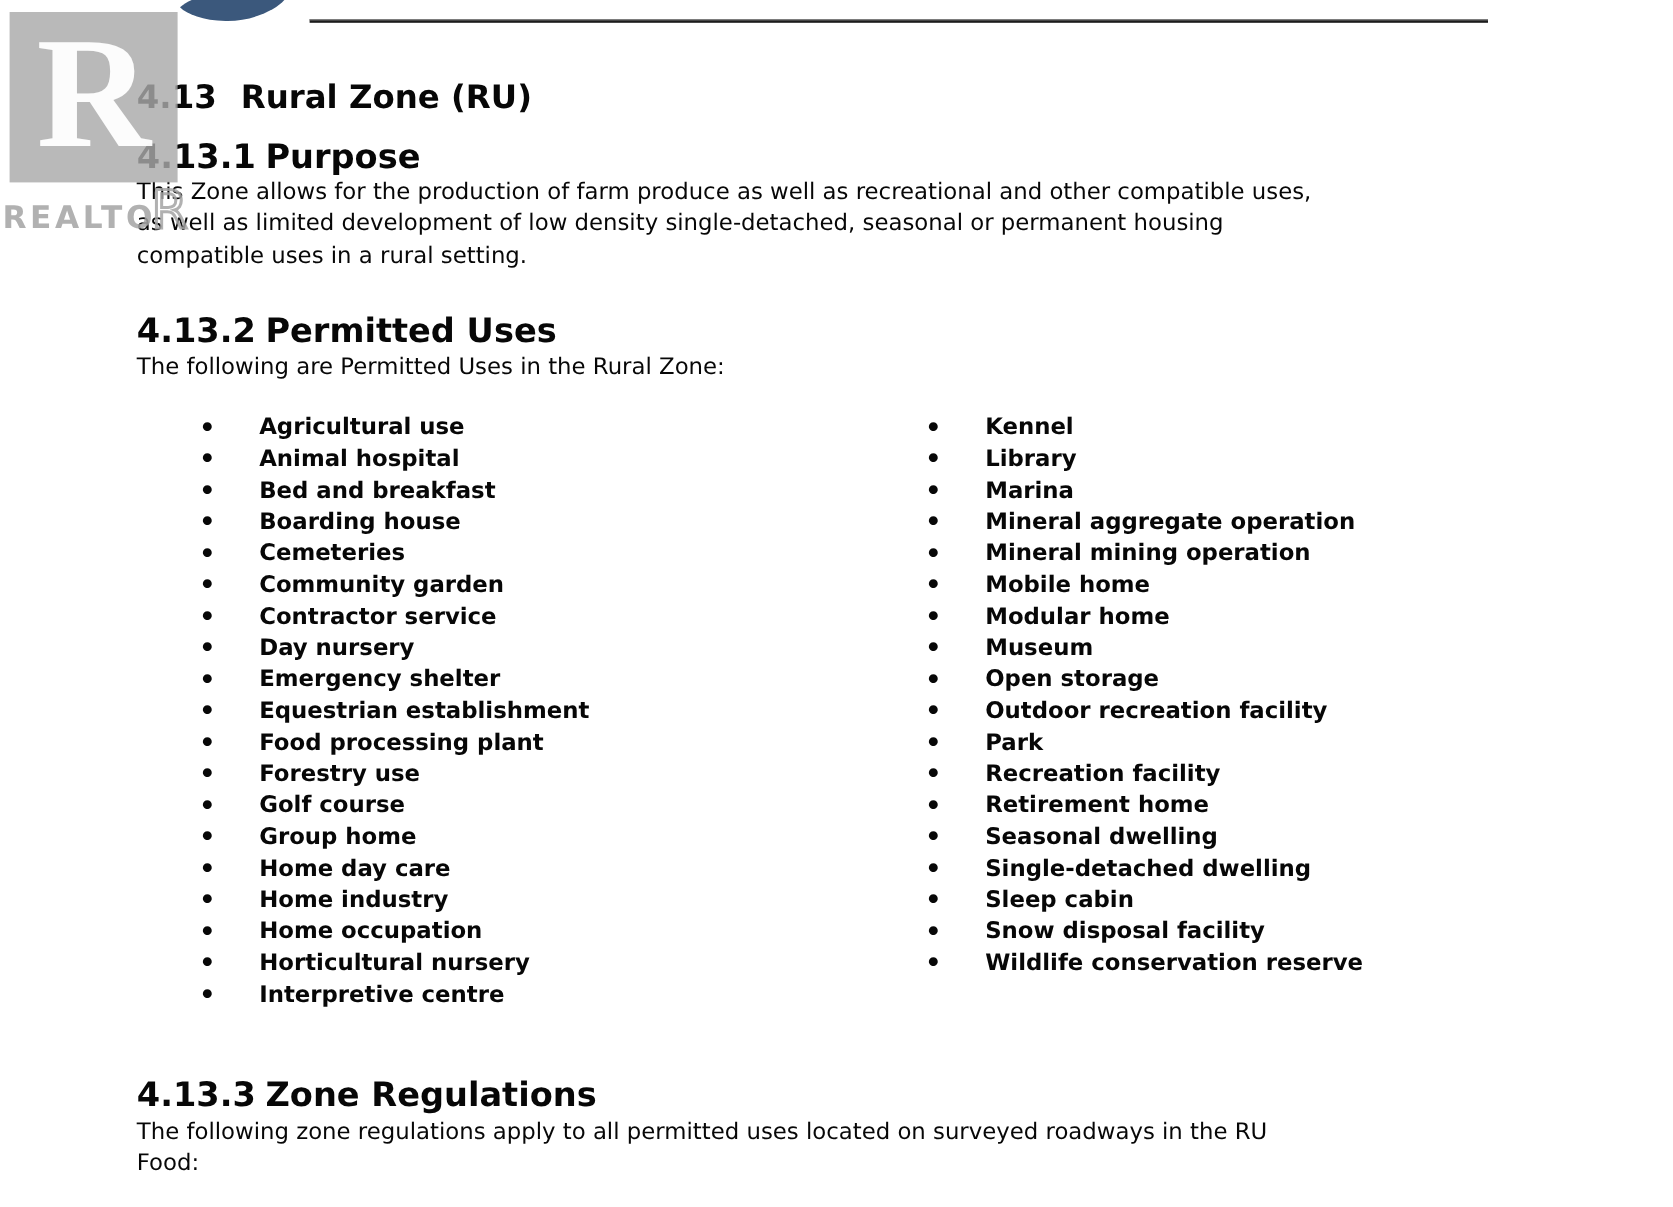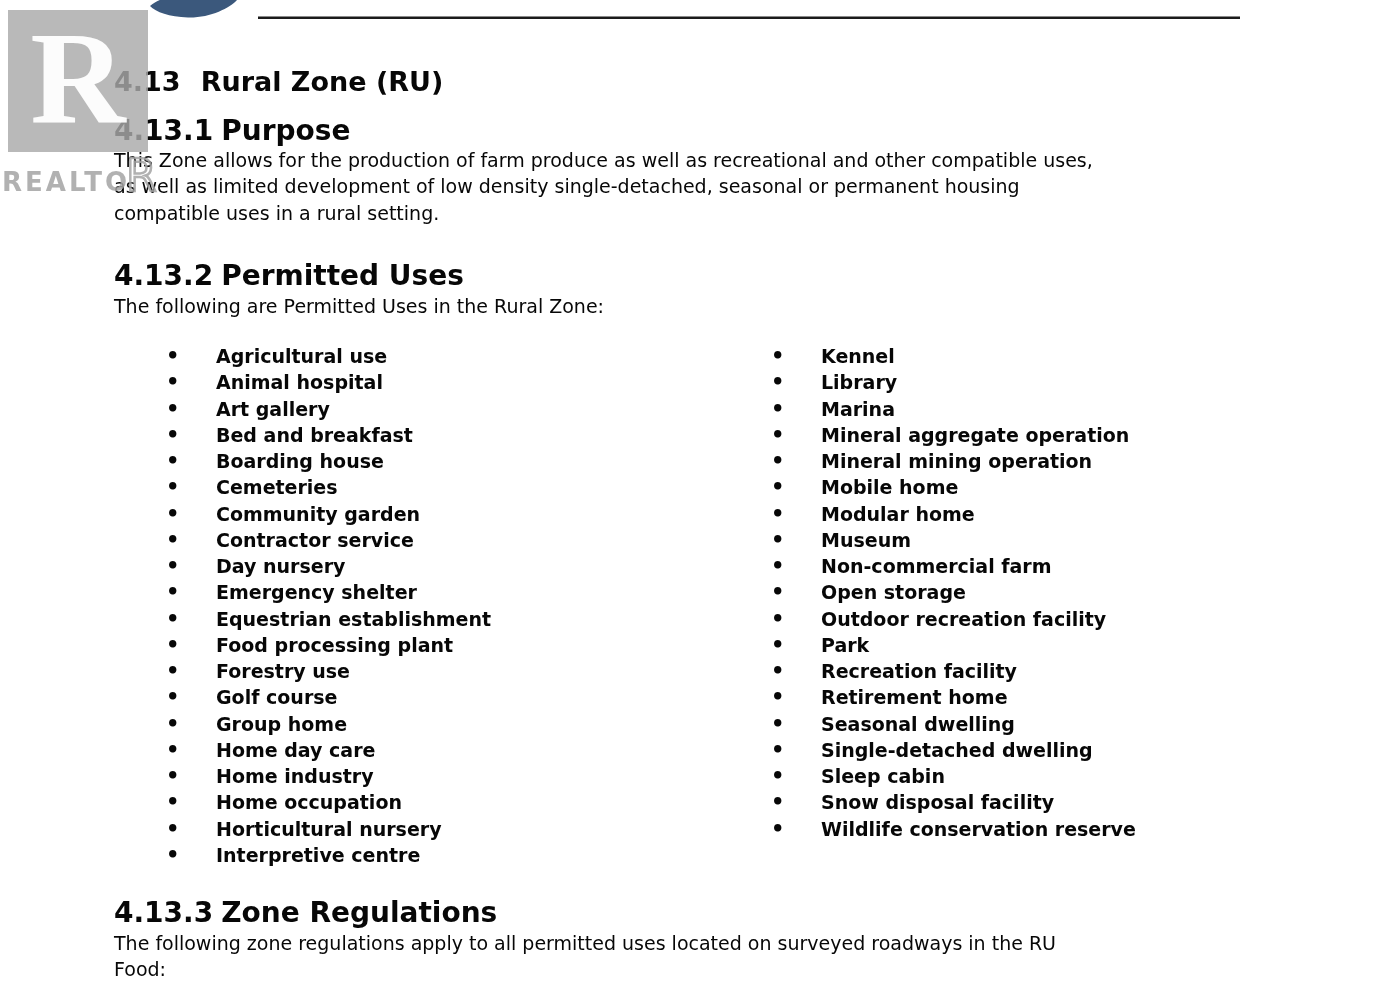--- a/index.html
+++ b/index.html
@@ -180,21 +180,20 @@
 
 <h2 class="doc-h2 h2-permitted">
   <span class="h-number">4.13.2</span><span class="h-label">Permitted Uses</span>
 </h2>
 <div class="doc-para para-intro">The following are Permitted Uses in the Rural Zone:</div>
 
 <div class="uses-columns">
   <ul class="uses-list uses-left">
       <li class="use-item">Agricultural use</li>
       <li class="use-item">Animal hospital</li>
-      <li class="use-item">Art gallery</li>
       <li class="use-item">Bed and breakfast</li>
       <li class="use-item">Boarding house</li>
       <li class="use-item">Cemeteries</li>
       <li class="use-item">Community garden</li>
       <li class="use-item">Contractor service</li>
       <li class="use-item">Day nursery</li>
       <li class="use-item">Emergency shelter</li>
       <li class="use-item">Equestrian establishment</li>
       <li class="use-item">Food processing plant</li>
       <li class="use-item">Forestry use</li>
@@ -208,21 +207,20 @@
     </ul>
   <ul class="uses-list uses-right">
       <li class="use-item">Kennel</li>
       <li class="use-item">Library</li>
       <li class="use-item">Marina</li>
       <li class="use-item">Mineral aggregate operation</li>
       <li class="use-item">Mineral mining operation</li>
       <li class="use-item">Mobile home</li>
       <li class="use-item">Modular home</li>
       <li class="use-item">Museum</li>
-      <li class="use-item">Non-commercial farm</li>
       <li class="use-item">Open storage</li>
       <li class="use-item">Outdoor recreation facility</li>
       <li class="use-item">Park</li>
       <li class="use-item">Recreation facility</li>
       <li class="use-item">Retirement home</li>
       <li class="use-item">Seasonal dwelling</li>
       <li class="use-item">Single-detached dwelling</li>
       <li class="use-item">Sleep cabin</li>
       <li class="use-item">Snow disposal facility</li>
       <li class="use-item">Wildlife conservation reserve</li>

